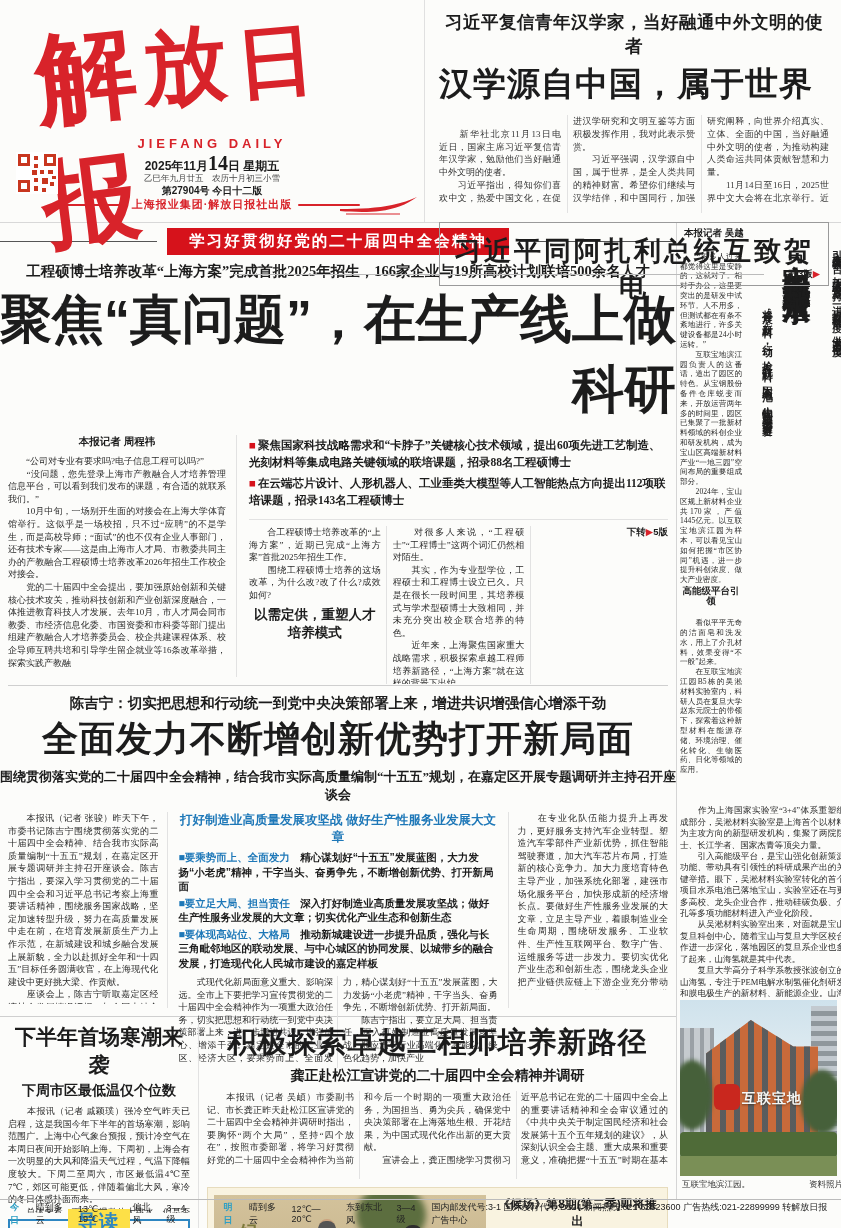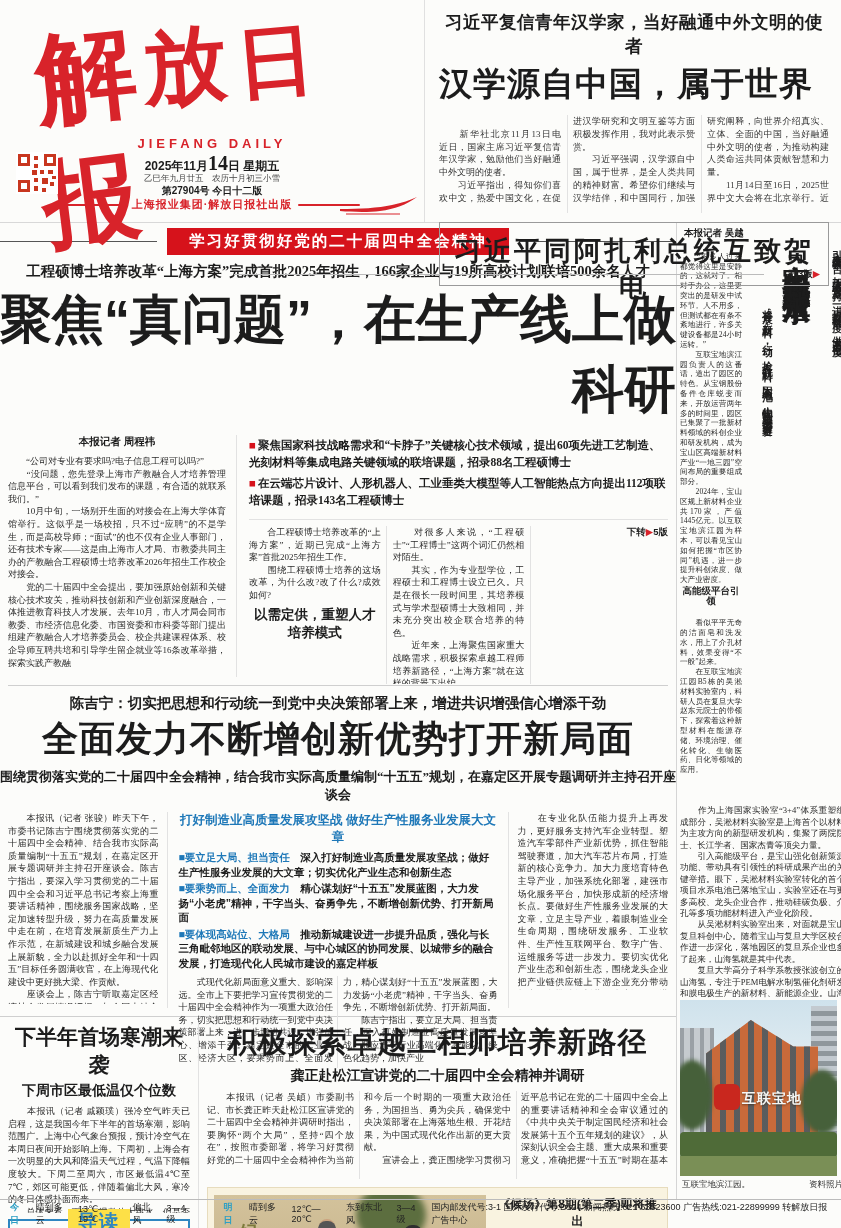--- a/index.html
+++ b/index.html
@@ -269,22 +269,22 @@
       <div class="ch-subk">围绕贯彻落实党的二十届四中全会精神，结合我市实际高质量编制“十五五”规划，在嘉定区开展专题调研并主持召开座谈会</div>
       <div class="ch-row">
         <div class="ch-c1">
           <div class="btx serif" style="height:192px">　　本报讯（记者 张骏）昨天下午，市委书记陈吉宁围绕贯彻落实党的二十届四中全会精神、结合我市实际高质量编制“十五五”规划，在嘉定区开展专题调研并主持召开座谈会。陈吉宁指出，要深入学习贯彻党的二十届四中全会和习近平总书记考察上海重要讲话精神，围绕服务国家战略，坚定加速转型升级，努力在高质量发展中走在前，在培育发展新质生产力上作示范，在新城建设和城乡融合发展上展新貌，全力以赴抓好全年和“十四五”目标任务圆满收官，在上海现代化建设中更好挑大梁、作贡献。
 　　座谈会上，陈吉宁听取嘉定区经济社会发展情况汇报，与会同志结合部门工作谈了想法建议。
 　　陈吉宁指出，党的二十届四中全会审议通过“十五五”规划建议，对未来5年发展作出顶层设计和战略擘画，对于引领开创中国</div>
         </div>
         <div class="ch-mid">
           <div class="bluebox">
             <div class="bb-title">打好制造业高质量发展攻坚战 做好生产性服务业发展大文章</div>
+            <div class="bb-item"><span class="sqb">■</span><span class="lead">要乘势而上、全面发力</span><span>　精心谋划好“十五五”发展蓝图，大力发扬“小老虎”精神，干字当头、奋勇争先，不断增创新优势、打开新局面</span></div>
             <div class="bb-item"><span class="sqb">■</span><span class="lead">要立足大局、担当责任</span><span>　深入打好制造业高质量发展攻坚战；做好生产性服务业发展的大文章；切实优化产业生态和创新生态</span></div>
-            <div class="bb-item"><span class="sqb">■</span><span class="lead">要乘势而上、全面发力</span><span>　精心谋划好“十五五”发展蓝图，大力发扬“小老虎”精神，干字当头、奋勇争先，不断增创新优势、打开新局面</span></div>
             <div class="bb-item"><span class="sqb">■</span><span class="lead">要体现高站位、大格局</span><span>　推动新城建设进一步提升品质，强化与长三角毗邻地区的联动发展、与中心城区的协同发展、以城带乡的融合发展，打造现代化人民城市建设的嘉定样板</span></div>
           </div>
           <div class="ch-mid-cols btx serif">　　式现代化新局面意义重大、影响深远。全市上下要把学习宣传贯彻党的二十届四中全会精神作为一项重大政治任务，切实把思想和行动统一到党中央决策部署上来，进一步增进共识、增强信心、增添干劲。嘉定是全市的工业大区、经济大区，要乘势而上、全面发力，精心谋划好“十五五”发展蓝图，大力发扬“小老虎”精神，干字当头、奋勇争先，不断增创新优势、打开新局面。
 　　陈吉宁指出，要立足大局、担当责任，深入打好制造业高质量发展攻坚战。顺应汽车行业高端化、智能化、绿色化趋势，加快产业</div>
         </div>
         <div class="ch-c3">
           <div class="btx serif" style="height:178px">　　在专业化队伍能力提升上再发力，更好服务支持汽车企业转型。塑造汽车零部件产业新优势，抓住智能驾驶赛道，加大汽车芯片布局，打造新的核心竞争力。加大力度培育特色主导产业，加强系统化部署，建强市场化服务平台，加快形成新的经济增长点。要做好生产性服务业发展的大文章，立足主导产业，着眼制造业全生命周期，围绕研发服务、工业软件、生产性互联网平台、数字广告、运维服务等进一步发力。要切实优化产业生态和创新生态，围绕龙头企业把产业链供应链上下游企业充分带动起来，在推动创新共同体建设、促进科技创新与产业创新深度融合上拿出硬招实招，大力深化产教融合，推动高校优化学科专业结构，为区域产业发展提供有力的人才支撑。
 　　陈吉宁指出，要体现高站位、大格局，推动新城建设进一步提升品质。</div>
           <div class="jump"><span>下转</span><span class="ar">▶</span><span>5版</span></div>
         </div>

